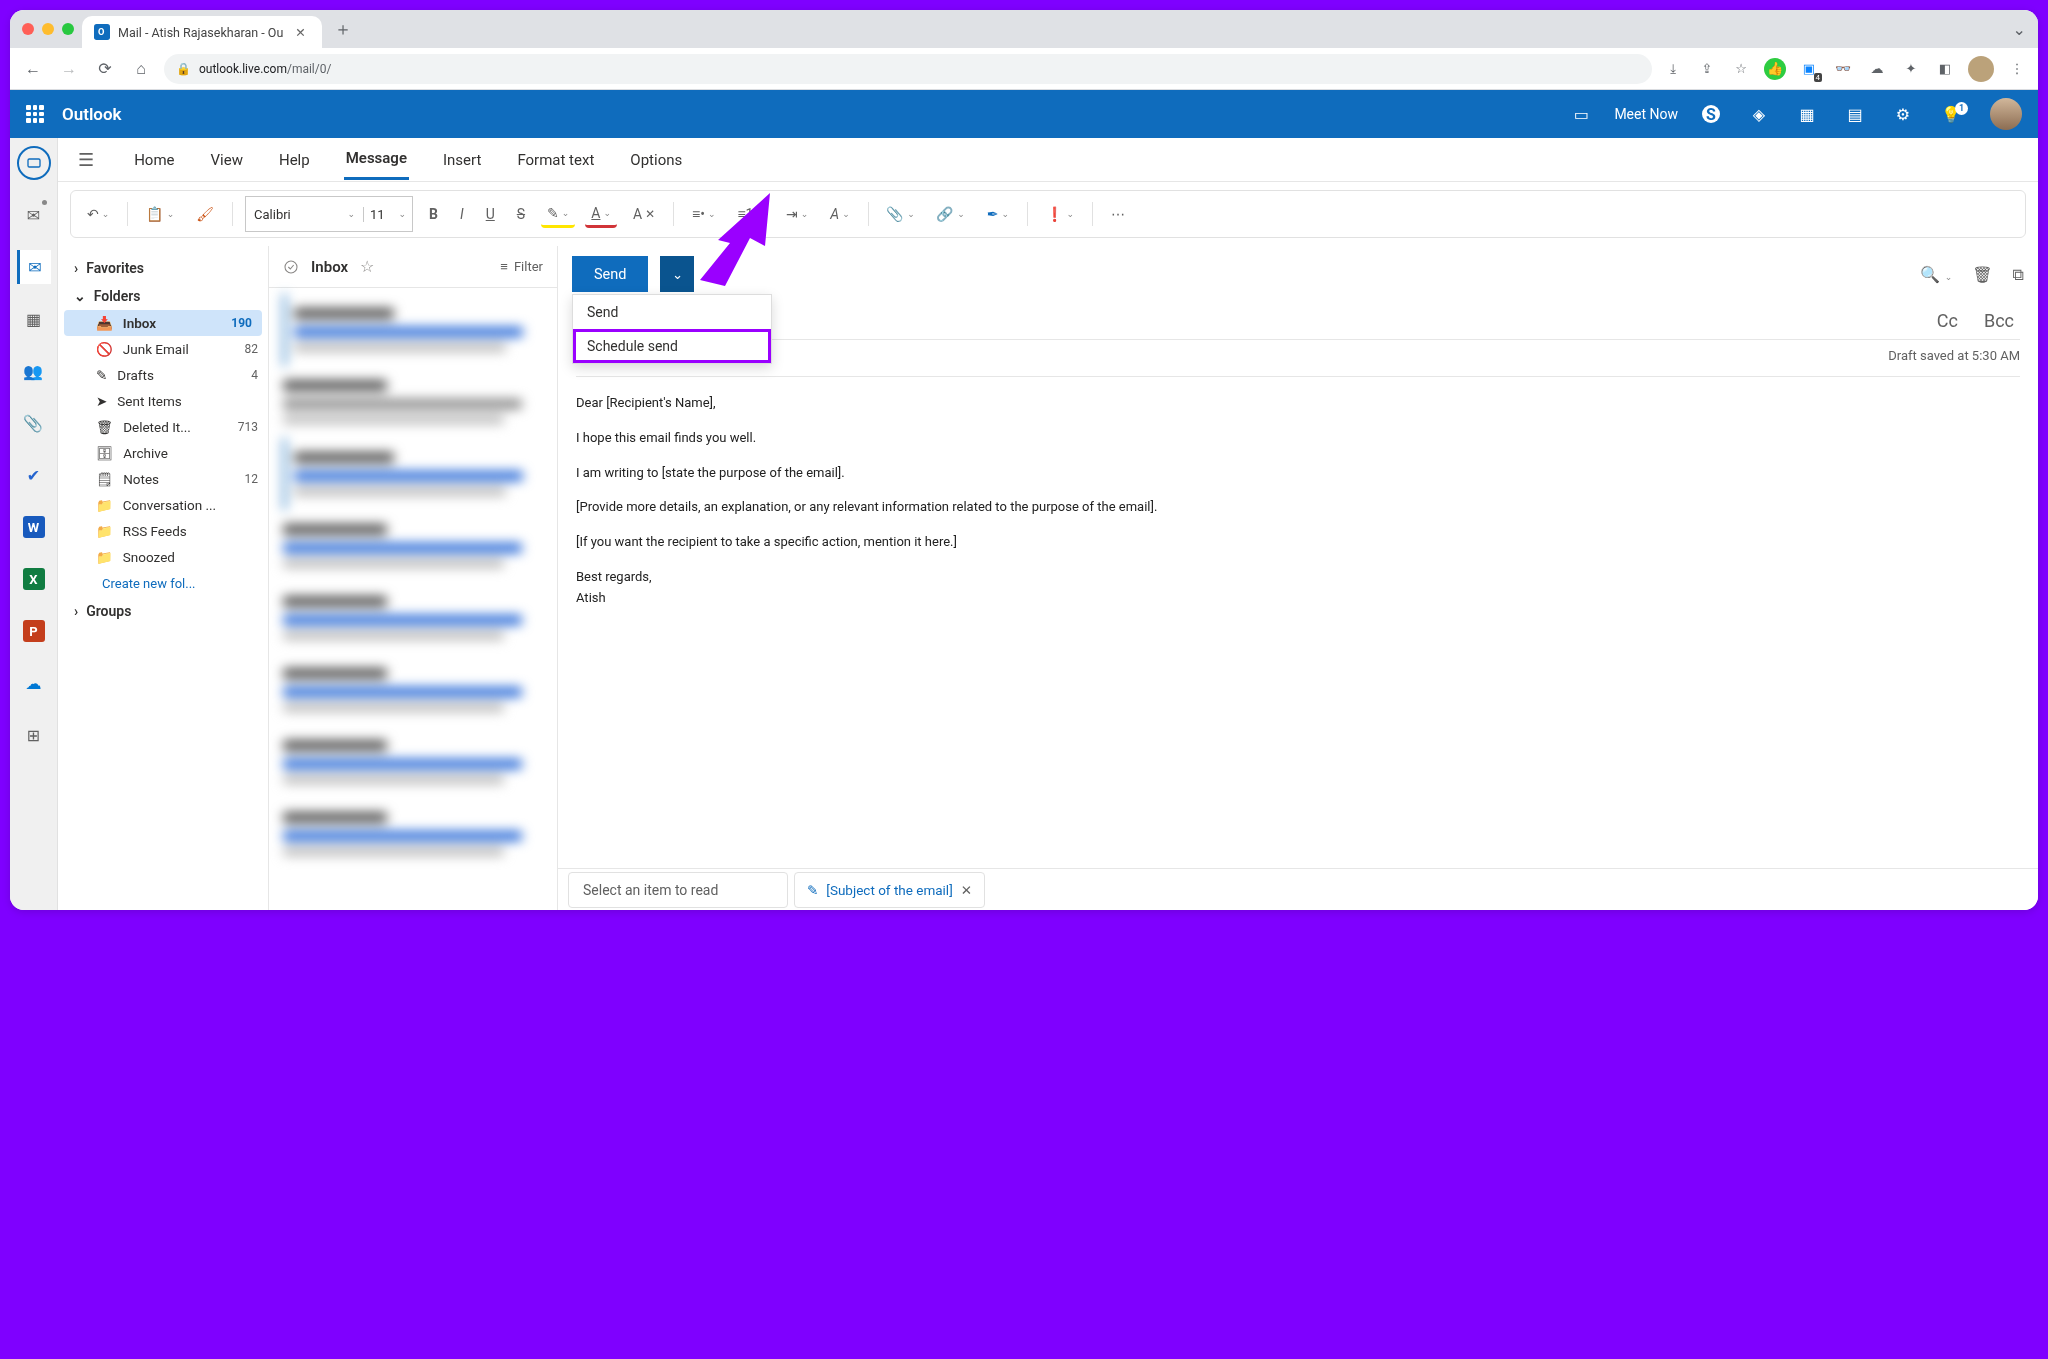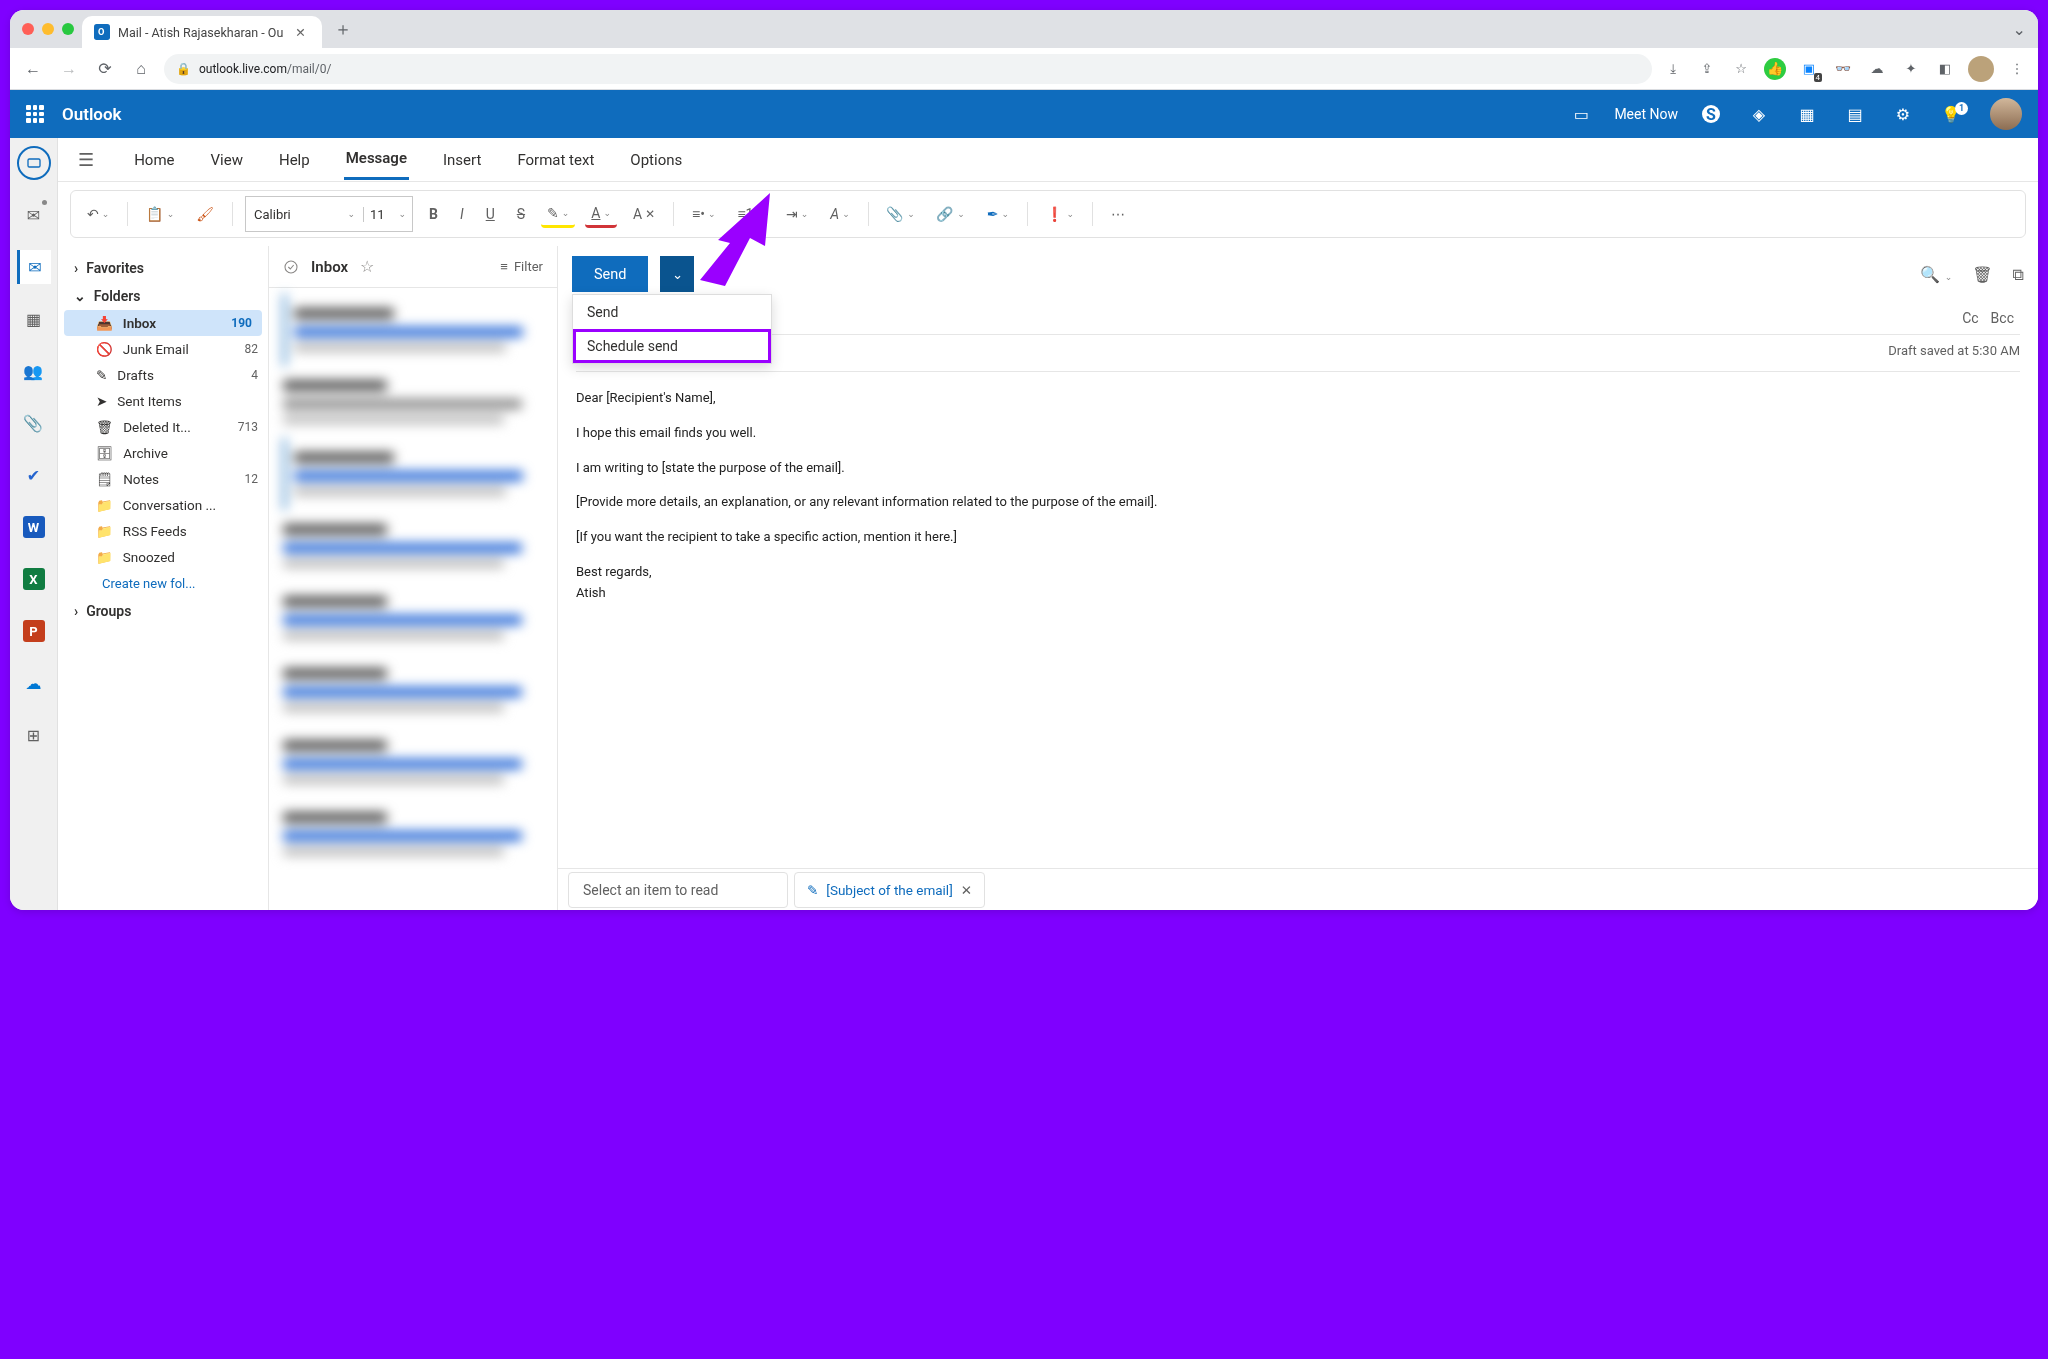--- a/index.html
+++ b/index.html
@@ -89,21 +89,21 @@
 .compose-col { flex:1; display:flex; flex-direction:column; min-height:0; position:relative }
 .crow { display:flex;align-items:center;padding:10px 14px;gap:12px; position:relative }
 .sendbtn { background:#0f6cbd;color:#fff;border:none;height:36px;padding:0 22px;font-size:14.5px;cursor:pointer }
 .sendchev { background:#0a548f;color:#fff;border:none;height:36px;width:34px;display:flex;align-items:center;justify-content:center;cursor:pointer }
 .crow .rh { margin-left:auto;display:flex;gap:20px;color:#616161;align-items:center }
 .menu { position:absolute; left:14px; top:48px; background:#fff; border:1px solid #ddd; box-shadow:0 4px 12px rgba(0,0,0,.15); width:200px; z-index:5 }
 .menu .mi { padding:9px 14px; font-size:14px; color:#323130; cursor:pointer }
 .menu .mi.hl { outline:3px solid #9a00ff; outline-offset:-3px }
 .arrow-callout { position:absolute; left:132px; top:-58px; z-index:6; pointer-events:none }
 
-.to-row { display:flex;align-items:center;padding:8px 18px;color:#616161;font-size:14px }
+.to-row { display:flex;align-items:center;padding:8px 18px;gap:14px;color:#616161;font-size:18px }
 .to-row .lbl { min-width:24px }
 .to-row .sp { flex:1 }
 .to-row .cc { color:#616161; cursor:pointer; padding:0 6px }
 .subj { padding:6px 18px 12px; color:#616161; font-size:15px; display:flex;align-items:baseline }
 .subj .draft { margin-left:auto; color:#616161; font-size:13px }
 .divider { height:1px;background:#e6e6e6;margin:0 18px }
 .bodytext { padding:16px 18px; font-size:13px; color:#222; line-height:1.6; overflow:auto; flex:1 }
 .bodytext p { margin-bottom:14px }
 
 .reading-bar { position:absolute; bottom:0; left:0; right:0; height:42px; border-top:1px solid #e6e6e6; display:flex; align-items:center; background:#fff }

